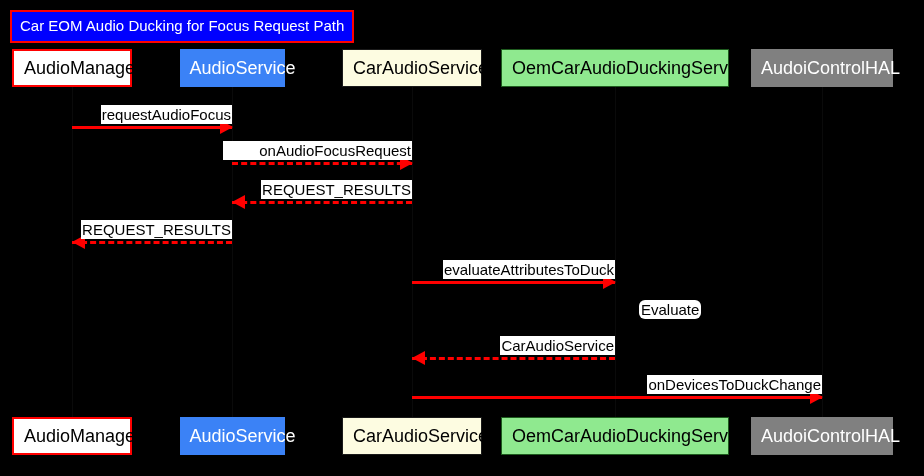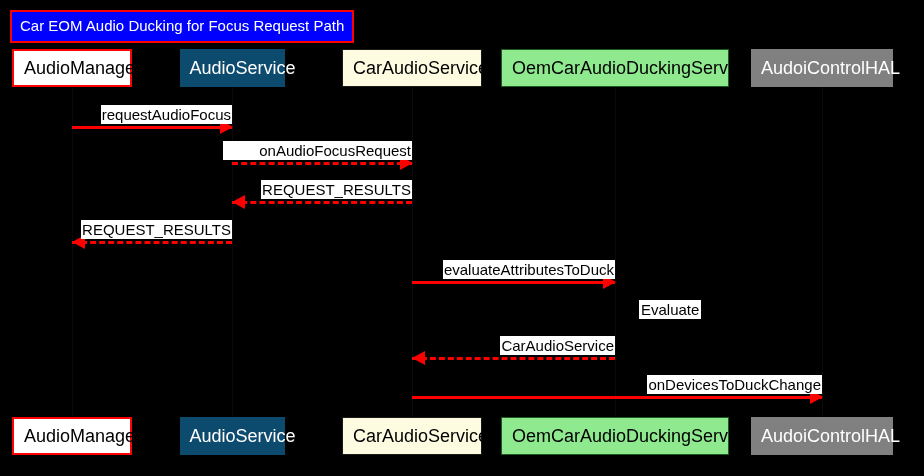--- a/index.html
+++ b/index.html
@@ -52,21 +52,21 @@
     box-sizing: border-box;
     padding: 0 10px;
   }
   .p-audiomanager {
     background: #FFFFFF;
     border: 2px solid #FF0000;
     color: #000000;
     line-height: 34px;
   }
   .p-audioservice {
-    background: #0c4a6e;
+    background: #3b82f6;
     border: none;
     color: #FFFFFF;
   }
   .p-caraudioservice {
     background: #FDFCE1;
     border: 1px solid #1A1A1A;
     color: #000000;
     line-height: 36px;
   }
   .p-oemcarduck {
@@ -124,20 +124,21 @@
 
   
   .note-label {
     position: absolute;
     background: #FFFFFF;
     color: #000000;
     font-size: 15px;
     line-height: 19px;
     padding: 0 2px;
     white-space: nowrap;
+    border-radius: 6px;
   }
 </style>
 </head>
 <body>
 
 <div id="canvas">
 
   <div id="diagram-title">Car EOM Audio Ducking for Focus Request Path</div>
 
   <div id="lifelines">

